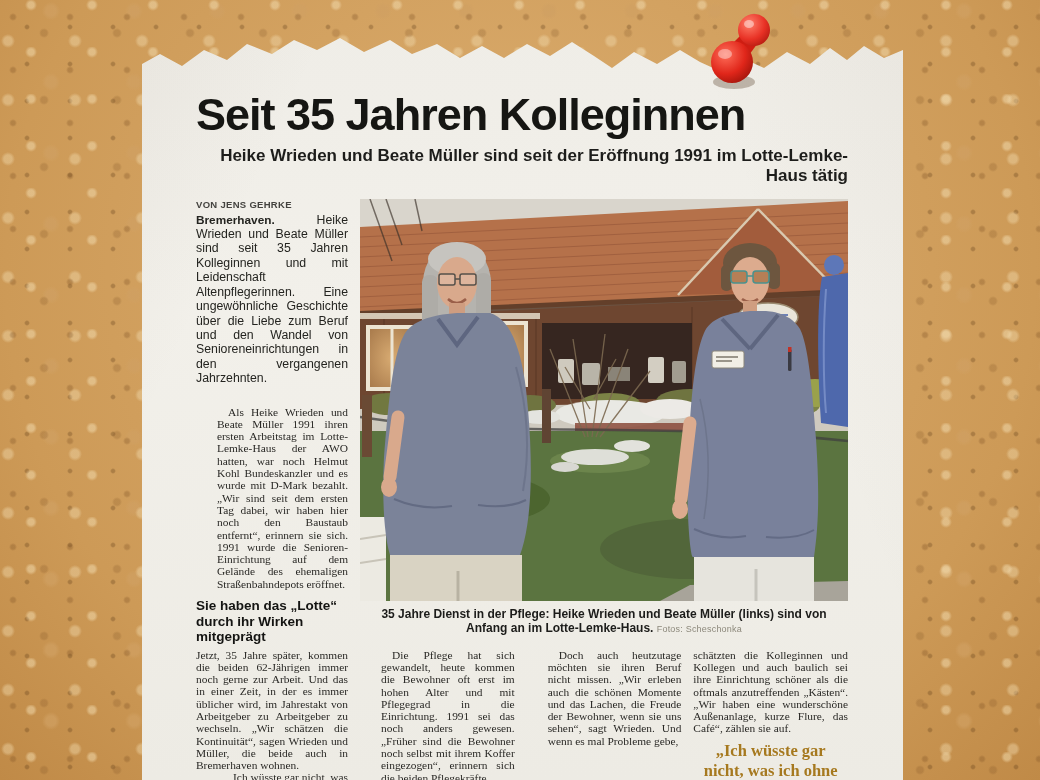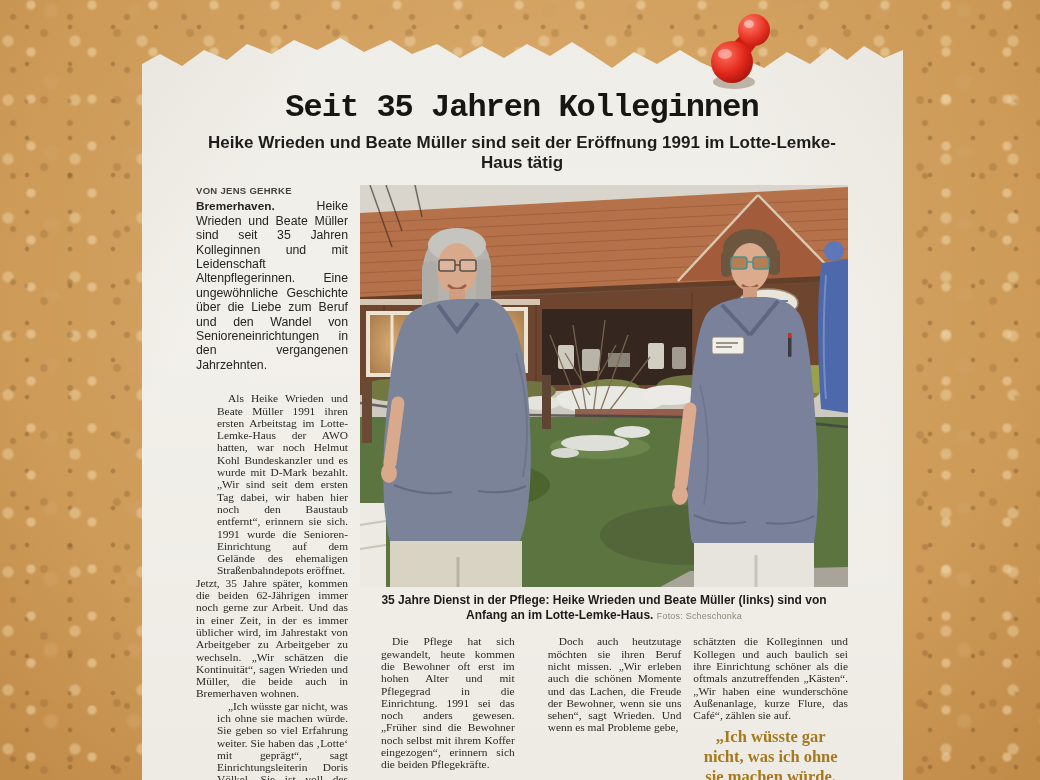--- a/index.html
+++ b/index.html
@@ -20,24 +20,24 @@
     background:
       linear-gradient(115deg, rgba(120,100,80,.06) 0%, rgba(255,255,255,0) 18%),
       linear-gradient(250deg, rgba(120,100,80,.05) 0%, rgba(255,255,255,0) 22%),
       linear-gradient(180deg, #efede7 0%, #f2f0ea 40%, #edebe4 100%);
     clip-path:polygon(0 64px,18px 54px,40px 66px,62px 50px,85px 60px,105px 44px,130px 54px,152px 40px,175px 50px,198px 38px,222px 52px,248px 40px,270px 54px,295px 44px,318px 58px,340px 46px,362px 58px,385px 44px,408px 56px,430px 42px,452px 56px,470px 68px,492px 52px,515px 64px,538px 50px,558px 62px,580px 72px,600px 58px,622px 68px,645px 52px,668px 64px,688px 48px,705px 60px,722px 46px,742px 58px,761px 50px,761px 780px,0 780px);
     filter:drop-shadow(3px 4px 7px rgba(60,32,8,.45));
     box-sizing:border-box;
     padding:92px 55px 0 54px;
     color:#262522;
   }
-  .headline{font-family:Liberation Mono, monospace;font-weight:700;font-size:32px;line-height:1.02;
-    letter-spacing:-1px;text-align:center;color:#161613;}
+  .headline{font-family:Liberation Sans, sans-serif;font-weight:700;font-size:45px;line-height:1.02;
+    letter-spacing:-1px;text-align:left;color:#161613;}
   .subheadline{font-family:"Liberation Sans",sans-serif;font-weight:700;font-size:17px;line-height:1.2;
-    text-align:center;color:#1d1d1b;margin-top:8px;}
+    text-align:right;color:#1d1d1b;margin-top:8px;}
   .content{display:flex;gap:12px;margin-top:12px;}
   .col1{width:152px;flex:0 0 152px;}
   .byline{font-family:"Liberation Sans",sans-serif;font-weight:700;font-size:9.5px;letter-spacing:.3px;
     color:#44433f;margin-bottom:3px;}
   p{margin:0;}
   .lead{font-family:"Liberation Sans",sans-serif;font-size:12.3px;line-height:14.4px;text-align:justify;
     color:#242420;margin-bottom:20px;hyphens:auto;}
   .lead b{font-size:11.8px;}
   .bodytext{font-family:"Liberation Serif",serif;font-size:11.4px;line-height:12.3px;text-align:justify;
     color:#292825;hyphens:auto;}
@@ -60,20 +60,21 @@
 <div class="stage">
   <div class="paper">
     <div class="headline">Seit 35 Jahren Kolleginnen</div>
     <div class="subheadline">Heike Wrieden und Beate Müller sind seit der Eröffnung 1991 im Lotte-Lemke-Haus tätig</div>
 
     <div class="content">
       <div class="col1">
         <div class="byline">VON JENS GEHRKE</div>
         <p class="lead"><b>Bremerhaven.</b><span> Heike Wrieden und Beate Müller sind seit 35 Jahren Kolleginnen und mit Leidenschaft Altenpflegerinnen. Eine ungewöhnliche Geschichte über die Liebe zum Beruf und den Wandel von Senioreneinrichtungen in den vergangenen Jahrzehnten.</span></p>
         <p class="bodytext indent" lang="de">Als Heike Wrieden und Beate Müller 1991 ihren ersten Arbeitstag im Lotte-Lemke-Haus der AWO hatten, war noch Helmut Kohl Bundeskanzler und es wurde mit D-Mark bezahlt. „Wir sind seit dem ersten Tag dabei, wir haben hier noch den Baustaub entfernt“, erinnern sie sich. 1991 wurde die Senioren-Einrichtung auf dem Gelände des ehemaligen Straßenbahndepots eröffnet.</p>
+        <h3 class="crosshead" style="margin-top:8px;">Sie haben das „Lotte“ durch ihr Wirken mitgeprägt</h3>
         <p class="bodytext" lang="de">Jetzt, 35 Jahre später, kommen die beiden 62-Jährigen immer noch gerne zur Arbeit. Und das in einer Zeit, in der es immer üblicher wird, im Jahrestakt von Arbeitgeber zu Arbeitgeber zu wechseln. „Wir schätzen die Kontinuität“, sagen Wrieden und Müller, die beide auch in Bremerhaven wohnen.</p>
         <p class="bodytext indent" lang="de">„Ich wüsste gar nicht, was ich ohne sie machen würde. Sie geben so viel Erfahrung weiter. Sie haben das ‚Lotte‘ mit geprägt“, sagt Einrichtungsleiterin Doris Völkel. Sie ist voll des Lobes für ihre langjährigen Mitarbeiterinnen. Das „Lotte“ ist die liebevolle Abkürzung für die Einrichtung.</p>
 
       </div>
 
       <div class="main">
 
         <svg class="photo" viewBox="0 0 488 402" preserveAspectRatio="none" aria-hidden="true">
           <defs>
             <radialGradient id="winGlow" cx="0.5" cy="0.5" r="0.7">

